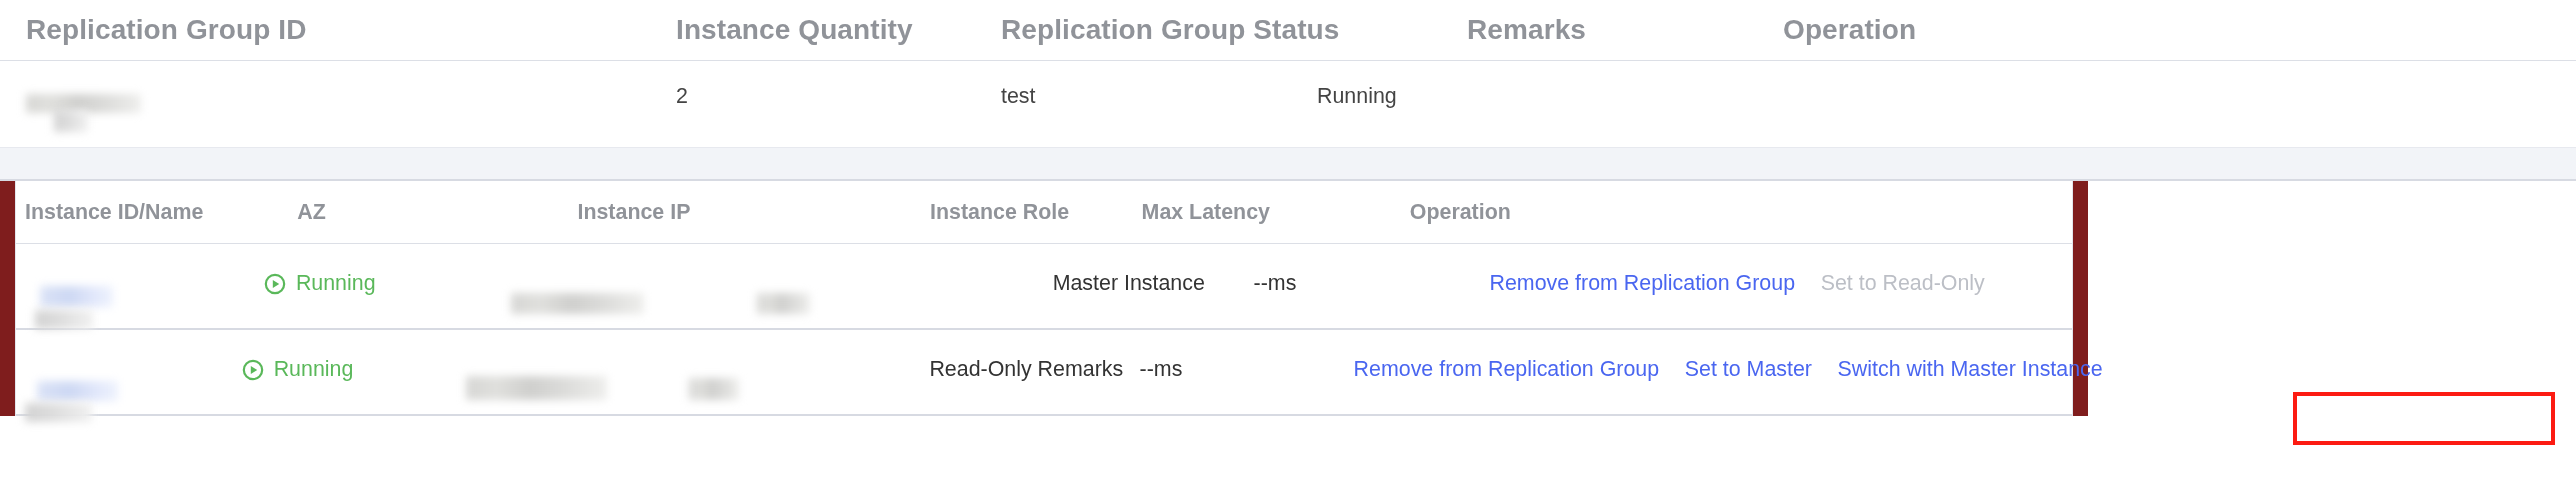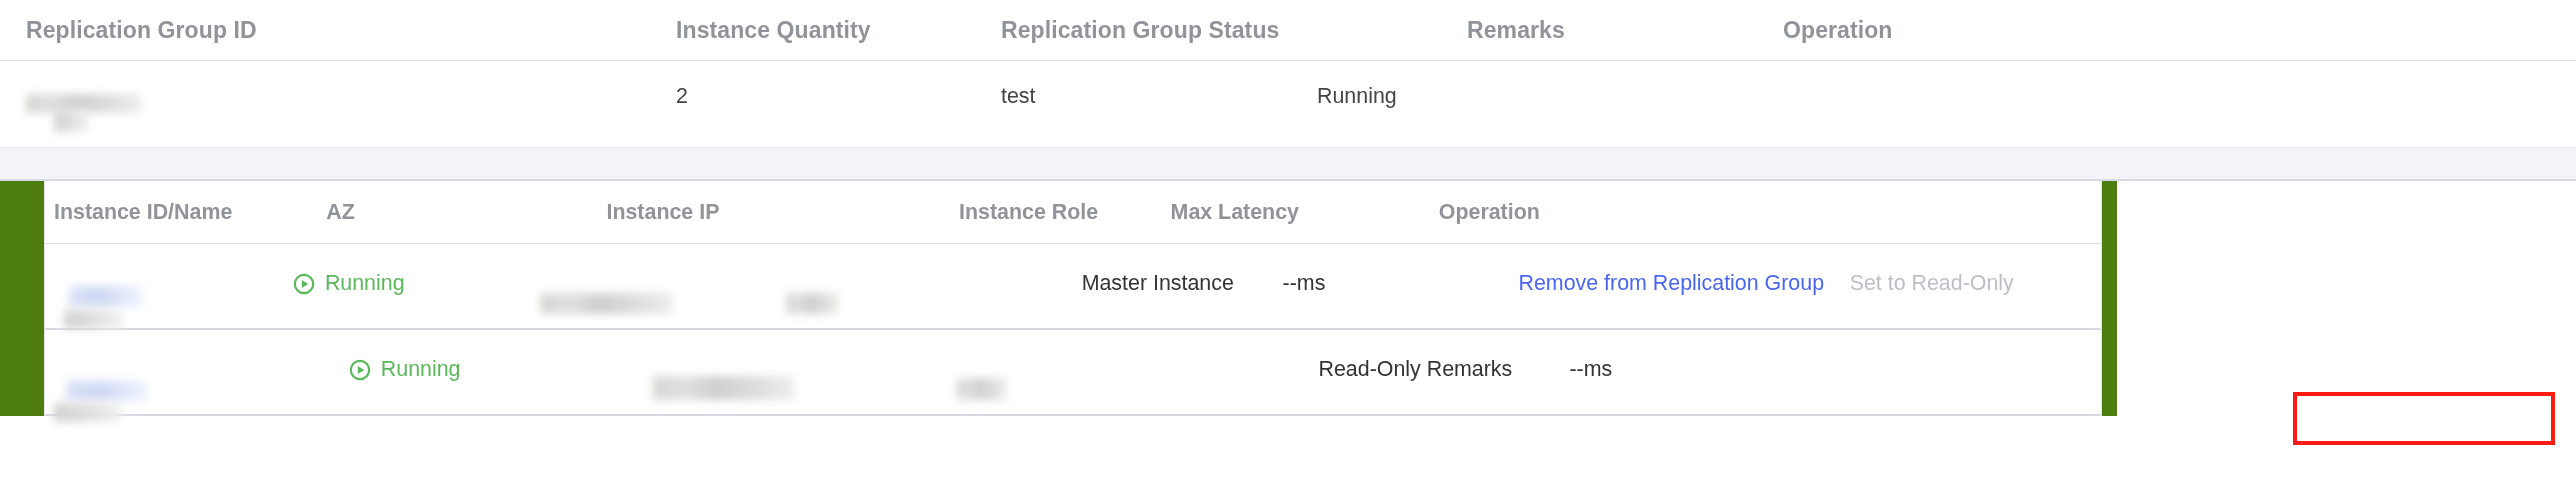--- a/index.html
+++ b/index.html
@@ -29,21 +29,21 @@
     background: #ffffff;
   }
   .outer-head {
     display: flex;
     align-items: center;
     height: 60px;
     border-bottom: 1.7px solid #dcdfe6;
     background: #ffffff;
   }
   .outer-head .th {
-    font-size: 23px;
+    font-size: 28px;
     font-weight: bold;
     color: #909399;
     letter-spacing: 0.1px;
     white-space: nowrap;
   }
   .outer-row {
     display: flex;
     align-items: flex-start;
     height: 86px;
     background: #ffffff;
@@ -97,23 +97,22 @@
   .expand-band {
     height: 31px;
     background: #f2f4f8;
     border-top: 1.7px solid #e7e9ef;
     border-bottom: 2.6px solid #d7dae2;
     width: 2576px;
   }
 
   
   .inner-wrap {
-    background: #4d7c0f;
+    background: #7f1d1d;
     width: 2088px;
-    padding-left: 29px;
   }
   .inner-table {
     margin: 0 15.4px 0 15.4px;
     border: 0.9px solid #e3e6ed;
     border-top: none;
     border-bottom: none;
     background: #ffffff;
   }
   .inner-head {
     display: flex;
@@ -281,20 +280,27 @@
           <span class="run-label">Running</span>
         </div>
         <div class="td i-az">
           <span class="blur blur-gray redact-az2"></span>
         </div>
         <div class="td i-ip">
           <span class="blur blur-gray redact-ip2"></span>
         </div>
         <div class="td i-role">Read-Only Remarks</div>
         <div class="td i-lat">--ms</div>
+        <div class="td i-op">
+          <span class="link">Remove from Replication Group</span>
+          <span class="op-sep"></span>
+          <span class="link">Set to Master</span>
+          <span class="op-sep"></span>
+          <span class="link">Switch with Master Instance</span>
+        </div>
       </div>
 
     </div>
   </div>
 
   <div class="annot-box"></div>
 
 </div>
 
 

